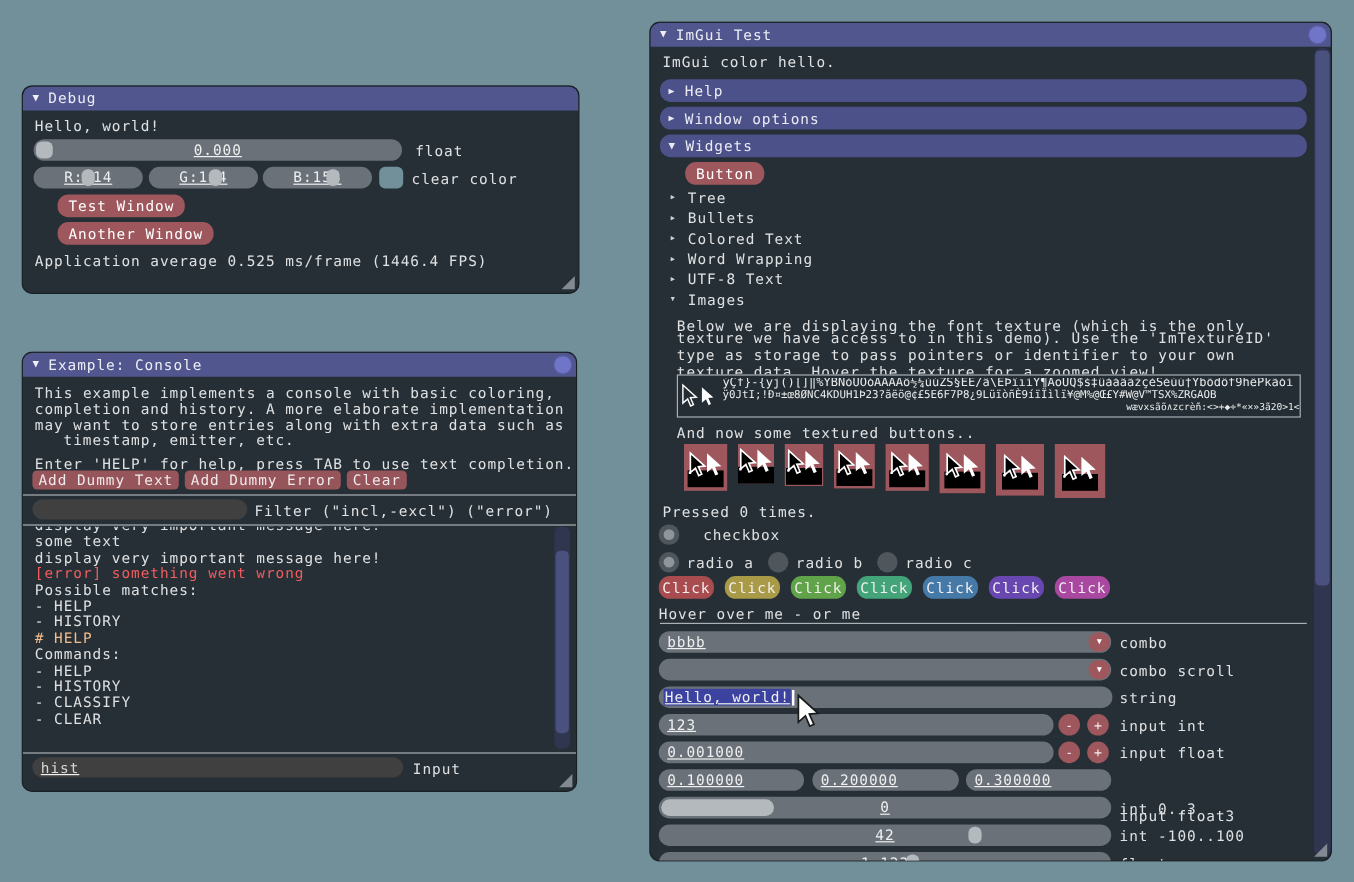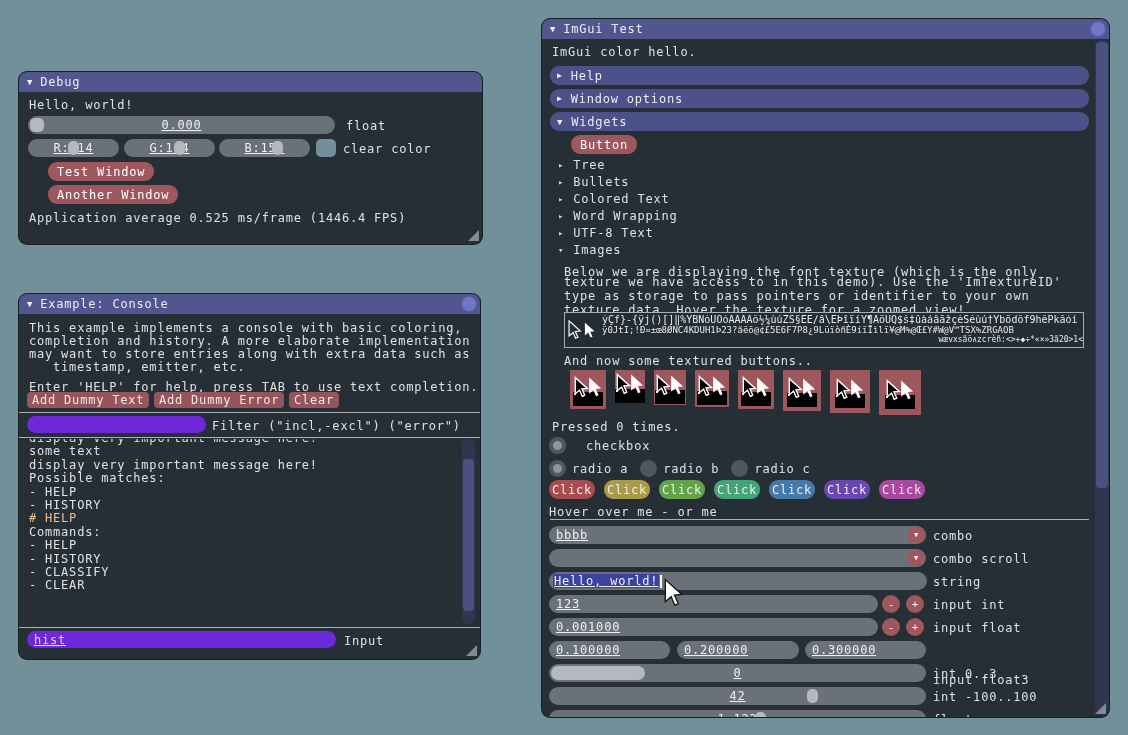--- a/index.html
+++ b/index.html
@@ -20,21 +20,21 @@
   .header .harrow{font-size:8px;margin:0 8px 0 7px;}
   .btn{background:#9e575d;color:#ffffff;border-radius:9px;display:inline-flex;
        align-items:center;justify-content:center;box-sizing:border-box;margin-left:21px;}
   .smallbtn{background:#96555b;border-radius:4px;height:16px;padding:0 5px;
             display:inline-flex;align-items:center;color:#efe8e9;}
   .field{position:absolute;background:#6b7178;border-radius:9px;height:18px;
          box-sizing:border-box;display:flex;align-items:center;padding:0 7px;color:#eef0f1;text-decoration:underline;}
   .field.center{justify-content:center;}
   .grab{position:absolute;top:2px;bottom:2px;width:11px;background:#b4b9be;border-radius:5px;}
   .grab.wide{width:25%;left:2px;border-radius:7px;}
-  .pill{background:#6d28d9;}
+  .pill{background:#404040;}
   .sep{position:absolute;height:1px;background:#c2c9cd;opacity:.85;}
   .treerow{position:absolute;height:13px;display:flex;align-items:center;}
   .treerow .tarrow{font-size:9px;color:#cfd3d6;margin-right:9px;}
   .check{position:relative;width:17px;height:17px;border-radius:8px;background:#4f575c;flex:none;}
   .check.round{border-radius:50%;}
   .check .inner{position:absolute;inset:4px;border-radius:50%;background:#8f969b;}
   .clickbtn{border-radius:9px;height:19px;width:46px;display:inline-flex;align-items:center;
             justify-content:center;color:#f2eff0;margin-right:9px;}
   .arrowbtn{position:absolute;right:1px;top:1px;width:18px;height:16px;border-radius:8px;
             background:#9e575d;color:#fff;font-size:7px;letter-spacing:0;
@@ -131,20 +131,21 @@
 
     <div class="sep" style="left:0;top:118px;width:463px;"></div>
     <div class="field pill" style="left:8px;top:122px;width:179px;height:17px;"></div>
     <div class="abs" style="left:193px;top:125px;">Filter ("incl,-excl") ("error")</div>
     <div class="sep" style="left:0;top:143px;width:463px;"></div>
 
     <div class="abs" style="left:10px;top:145px;width:430px;height:185px;overflow:hidden;white-space:nowrap;">
       <div class="logline" style="margin-top:-7px;">display very important message here!</div>
       <div class="logline">some text</div>
       <div class="logline">display very important message here!</div>
+      <div class="logline c-err">[error] something went wrong</div>
       <div class="logline">Possible matches:</div>
       <div class="logline">- HELP</div>
       <div class="logline">- HISTORY</div>
       <div class="logline c-cmd"># HELP</div>
       <div class="logline">Commands:</div>
       <div class="logline">- HELP</div>
       <div class="logline">- HISTORY</div>
       <div class="logline">- CLASSIFY</div>
       <div class="logline">- CLEAR</div>
     </div>

